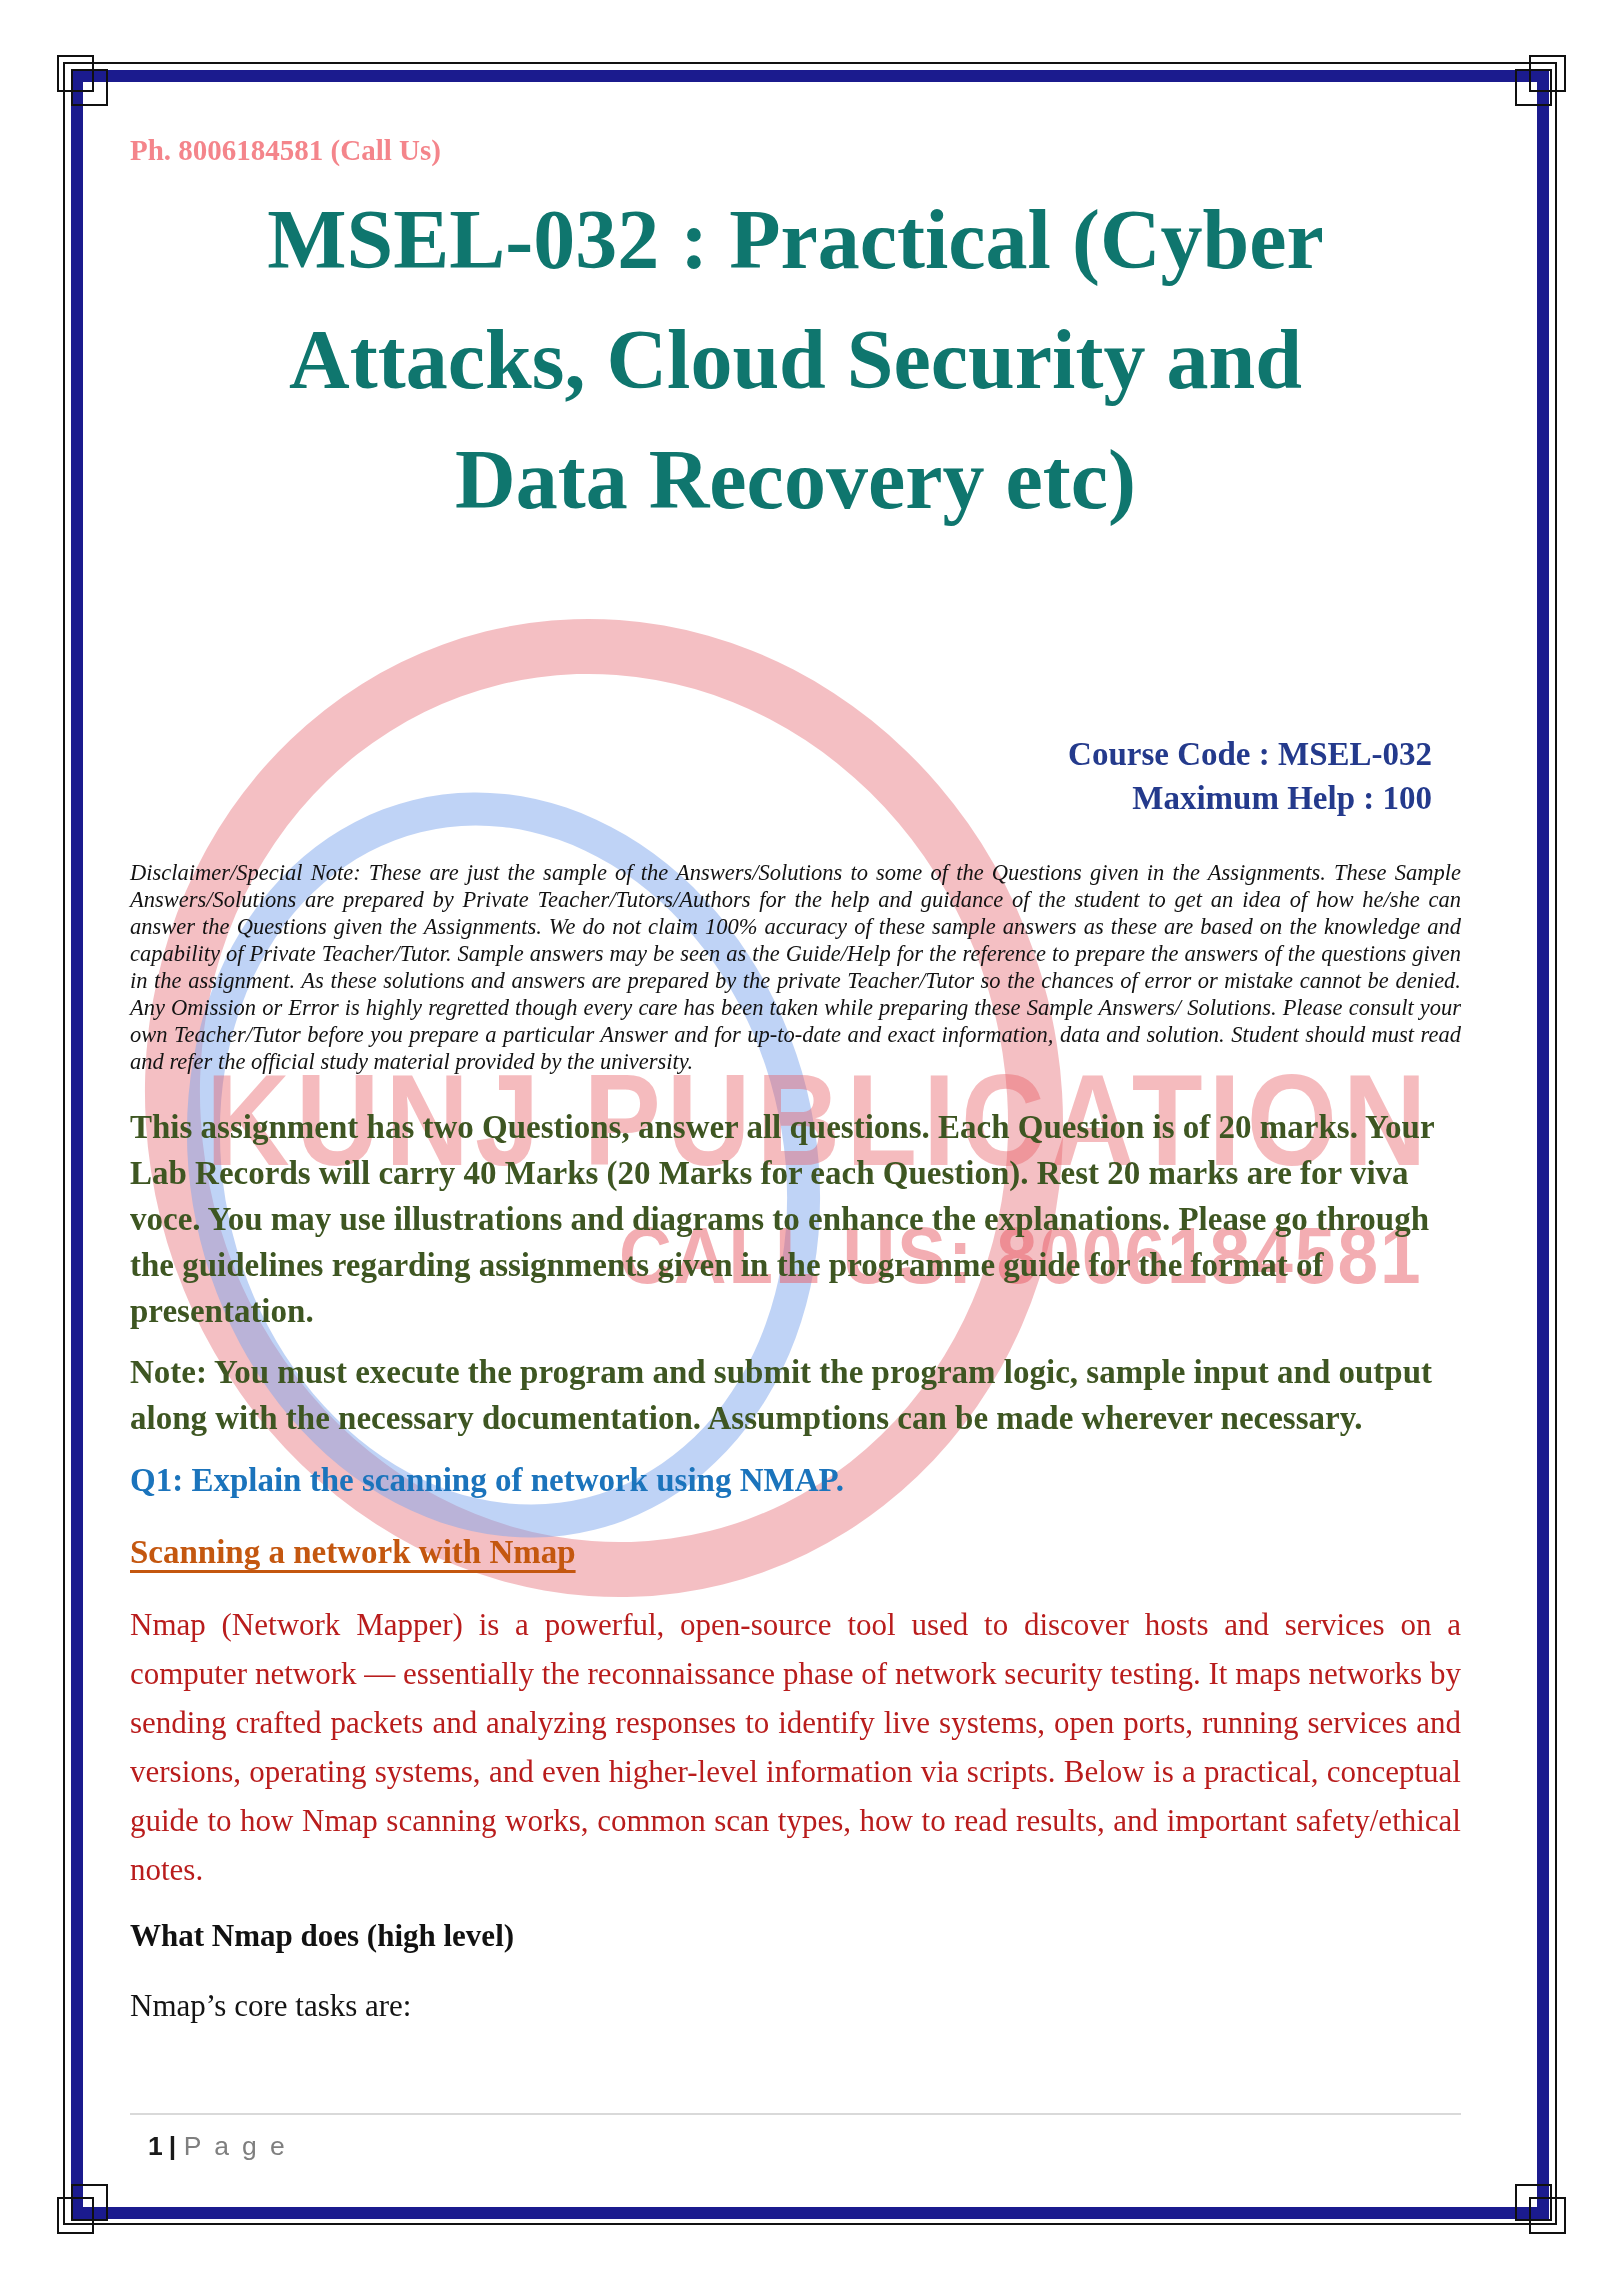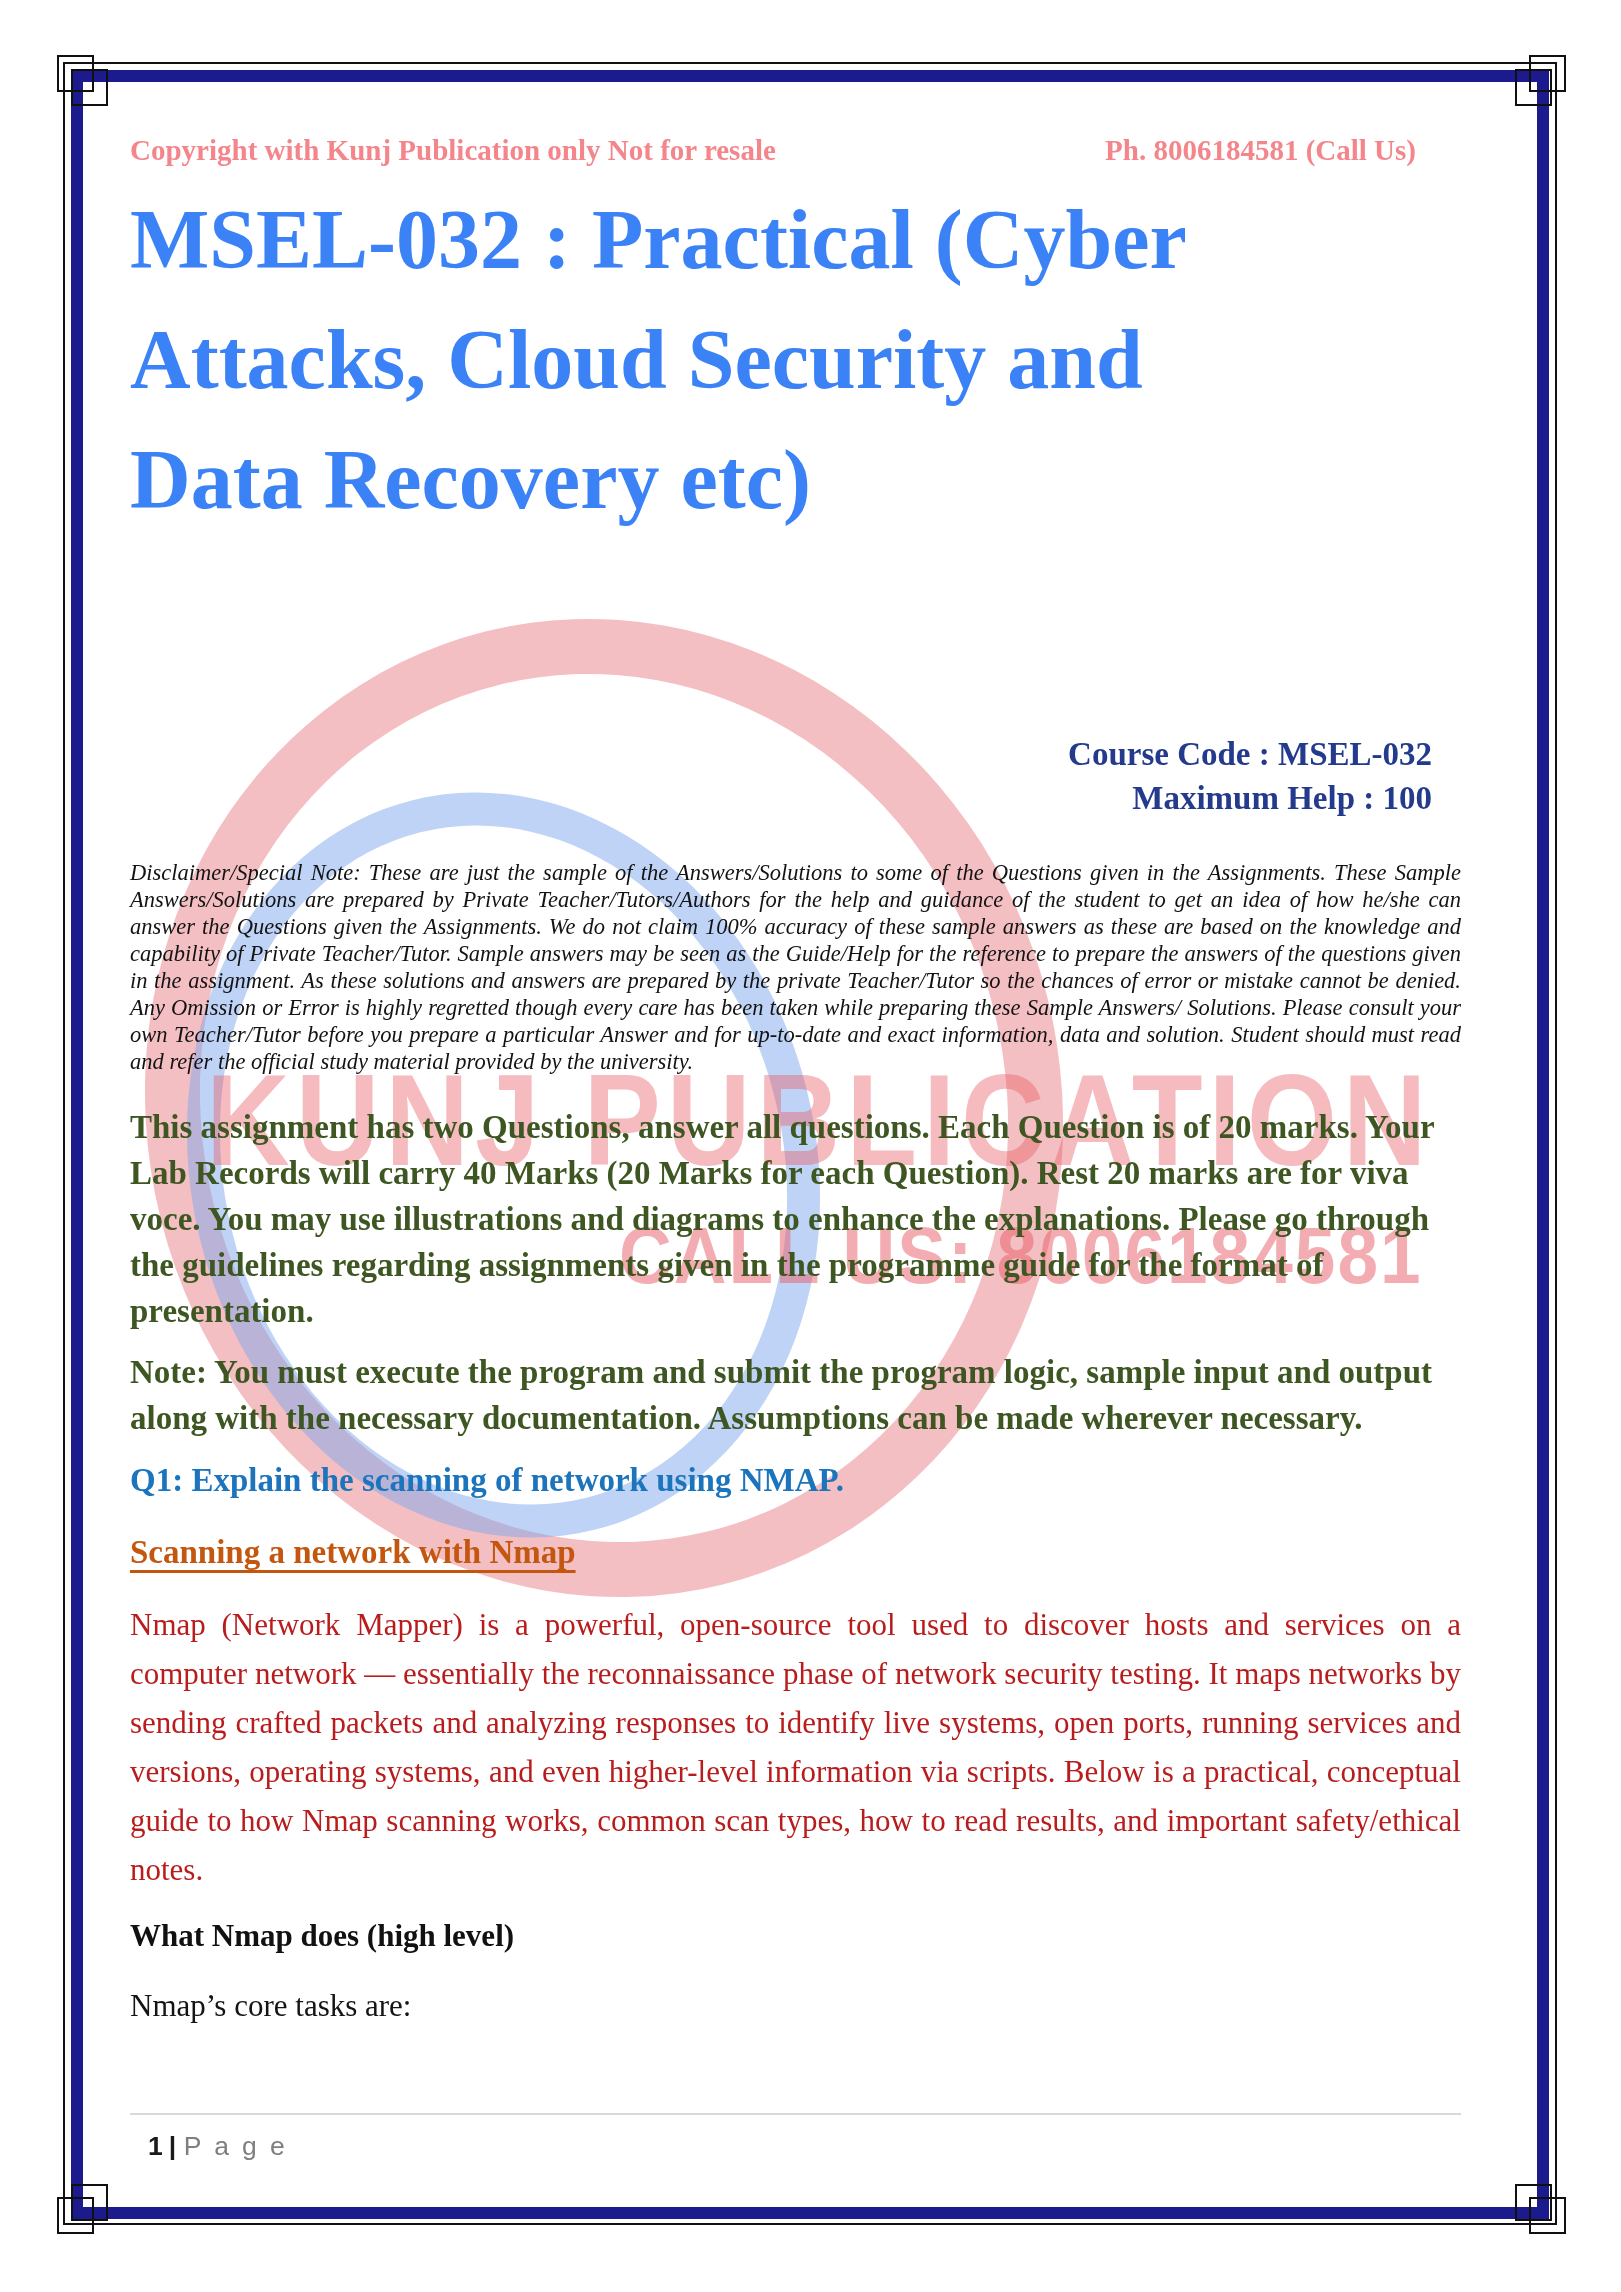--- a/index.html
+++ b/index.html
@@ -54,22 +54,22 @@
   
   .content {
     position:absolute; left:130px; top:0; width:1331px; z-index:2;
   }
   .copyright {
     margin-top:133px; width:1286px;
     display:flex; justify-content:space-between;
     color:#f4858b; font-weight:bold; font-size:29px; line-height:35px;
   }
   .doc-title {
-    margin-top:11.8px; text-align:left;
-    color:#3b82f6; font-weight:bold; font-size:84px; line-height:120px;
+    margin-top:11.8px; text-align:center;
+    color:#0f766e; font-weight:bold; font-size:84px; line-height:120px;
   }
   .course-block {
     margin-top:192px; text-align:right; padding-right:29px;
     color:#243a8c; font-weight:bold; font-size:33px; line-height:44px;
   }
   .disclaimer {
     margin-top:39px; font-style:italic; font-size:22.5px; line-height:27px;
     color:#131313; text-align:justify;
   }
   .instructions {
@@ -133,21 +133,20 @@
 <div class="corner-sq" style="left:1529px; top:55px;"></div>
 <div class="corner-sq" style="left:1515px; top:69px;"></div>
 <div class="corner-sq" style="left:57px; top:2197px;"></div>
 <div class="corner-sq" style="left:71px; top:2184px;"></div>
 <div class="corner-sq" style="left:1529px; top:2197px;"></div>
 <div class="corner-sq" style="left:1515px; top:2184px;"></div>
 
 <div class="content">
 
   <div class="copyright">
-    <span>Copyright with Kunj Publication only Not for resale</span>
     <span>Ph. 8006184581 (Call Us)</span>
   </div>
 
   <div class="doc-title">
     <div>MSEL-032 : Practical (Cyber</div>
     <div>Attacks, Cloud Security and</div>
     <div>Data Recovery etc)</div>
   </div>
 
   <div class="course-block">

